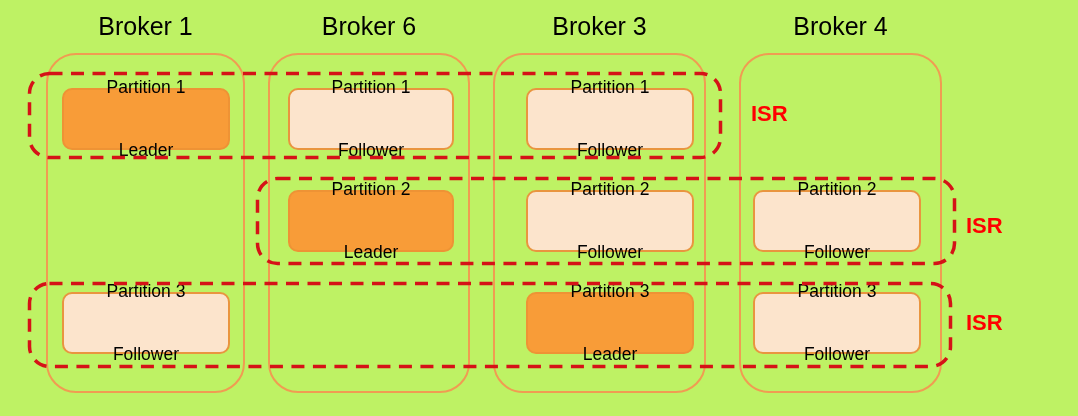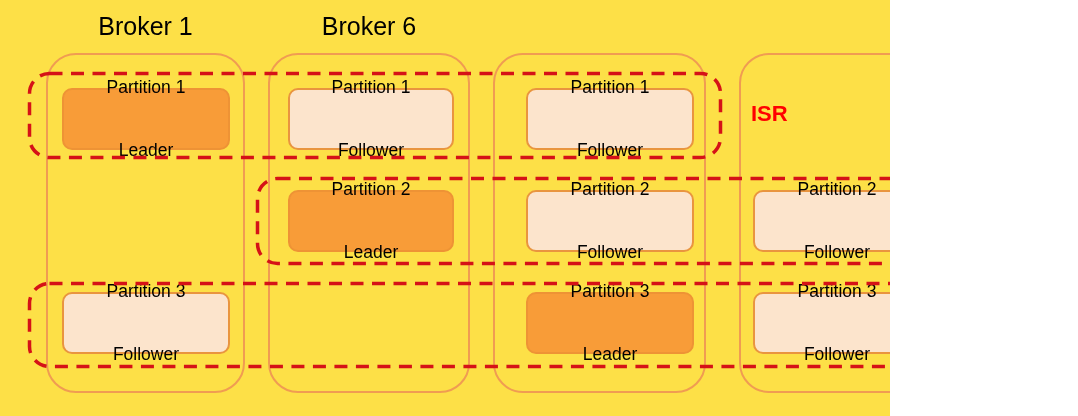--- a/index.html
+++ b/index.html
@@ -1,20 +1,20 @@
 <!DOCTYPE html>
 <html><head>
 <meta charset="utf-8">
 <style>
   html, body { margin: 0; padding: 0; background: #ffffff; }
   .canvas {
     position: relative;
-    width: 890px;
+    width: 1078px;
     height: 416px;
-    background: #fde047;
+    background: #bef264;
     font-family: "Liberation Sans", sans-serif;
     overflow: hidden;
   }
   .broker-title {
     position: absolute;
     top: 12px;
     text-align: center;
     font-size: 25px;
     color: #000000;
     white-space: nowrap;
@@ -59,20 +59,22 @@
     white-space: nowrap;
   }
 </style>
 </head>
 <body>
 
 <div class="canvas">
 
   <div class="broker-title" style="left:46px;  width:199px;">Broker 1</div>
   <div class="broker-title" style="left:268px; width:202px;">Broker 6</div>
+  <div class="broker-title" style="left:493px; width:213px;">Broker 3</div>
+  <div class="broker-title" style="left:739px; width:203px;">Broker 4</div>
 
   <div class="broker-box" style="left:46px;  width:199px;"></div>
   <div class="broker-box" style="left:268px; width:202px;"></div>
   <div class="broker-box" style="left:493px; width:213px;"></div>
   <div class="broker-box" style="left:739px; width:203px;"></div>
 
   <div class="partition leader" style="left:62px; top:88px; width:168px;">
     <span>Partition 1</span>
     <span>Leader</span>
   </div>

